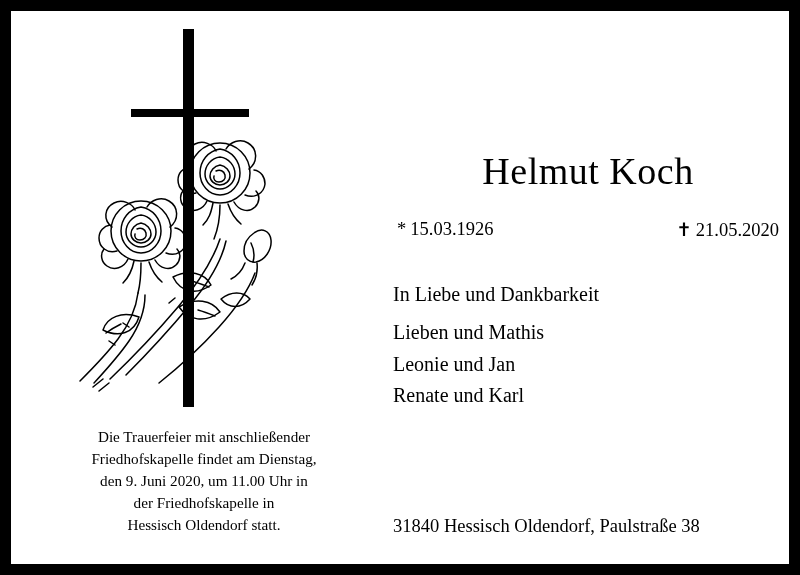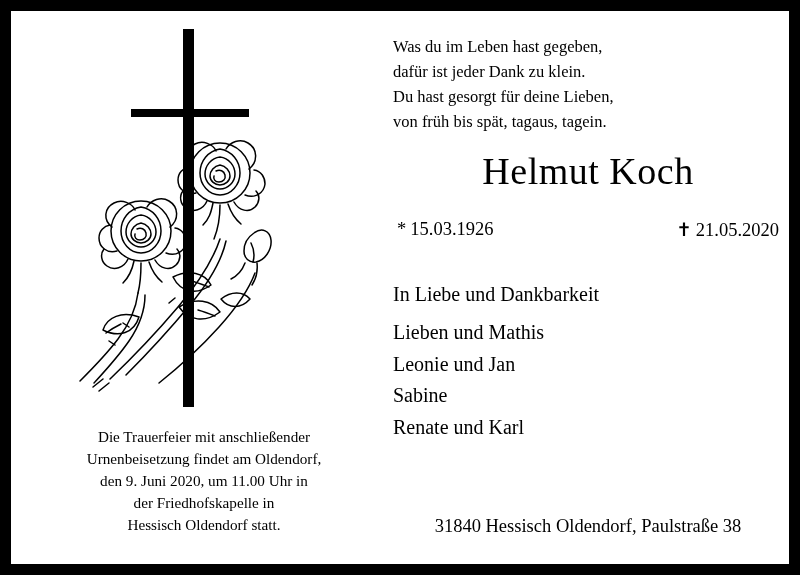--- a/index.html
+++ b/index.html
@@ -139,21 +139,20 @@
     font-size: 20px;
     line-height: 1.58;
     white-space: nowrap;
   }
 
   .address {
     position: absolute;
     left: 12px;
     top: 505px;
     width: 390px;
-    text-align: center;
     font-size: 18.5px;
     white-space: nowrap;
   }
 </style>
 </head>
 <body>
 
 <div class="obituary">
   <div class="inner">
 
@@ -221,53 +220,46 @@
           <path d="M50 206 l-6 -4"></path>
           <path d="M36 224 l-6 -4"></path>
 
           <path d="M30 262 l-10 8"></path>
           <path d="M24 258 l-10 8"></path>
         </g>
       </svg>
 
       <div class="funeral-text">
         <div>Die Trauerfeier mit anschließender</div>
-        <div>Urnenbeisetzung findet am Oldendorf,</div>
+        <div>Friedhofskapelle findet am Dienstag,</div>
         <div>den 9. Juni 2020, um 11.00 Uhr in</div>
         <div>der Friedhofskapelle in</div>
         <div>Hessisch Oldendorf statt.</div>
       </div>
     </div>
 
     <div class="right-col">
 
-      <div class="poem">
-        <div>Was du im Leben hast gegeben,</div>
-        <div>dafür ist jeder Dank zu klein.</div>
-        <div>Du hast gesorgt für deine Lieben,</div>
-        <div>von früh bis spät, tagaus, tagein.</div>
-      </div>
 
       <div class="name">Helmut Koch</div>
 
       <div class="dates">
         <span class="date-item">
           <span class="sym">*</span><span>15.03.1926</span>
         </span>
         <span class="date-item">
           <span class="sym">✝</span><span>21.05.2020</span>
         </span>
       </div>
 
       <div class="dedication">In Liebe und Dankbarkeit</div>
 
       <div class="mourners">
         <div>Lieben und Mathis</div>
         <div>Leonie und Jan</div>
-        <div>Sabine</div>
         <div>Renate und Karl</div>
       </div>
 
       <div class="address">31840 Hessisch Oldendorf, Paulstraße 38</div>
     </div>
 
   </div>
 </div>
 
 </body></html>

